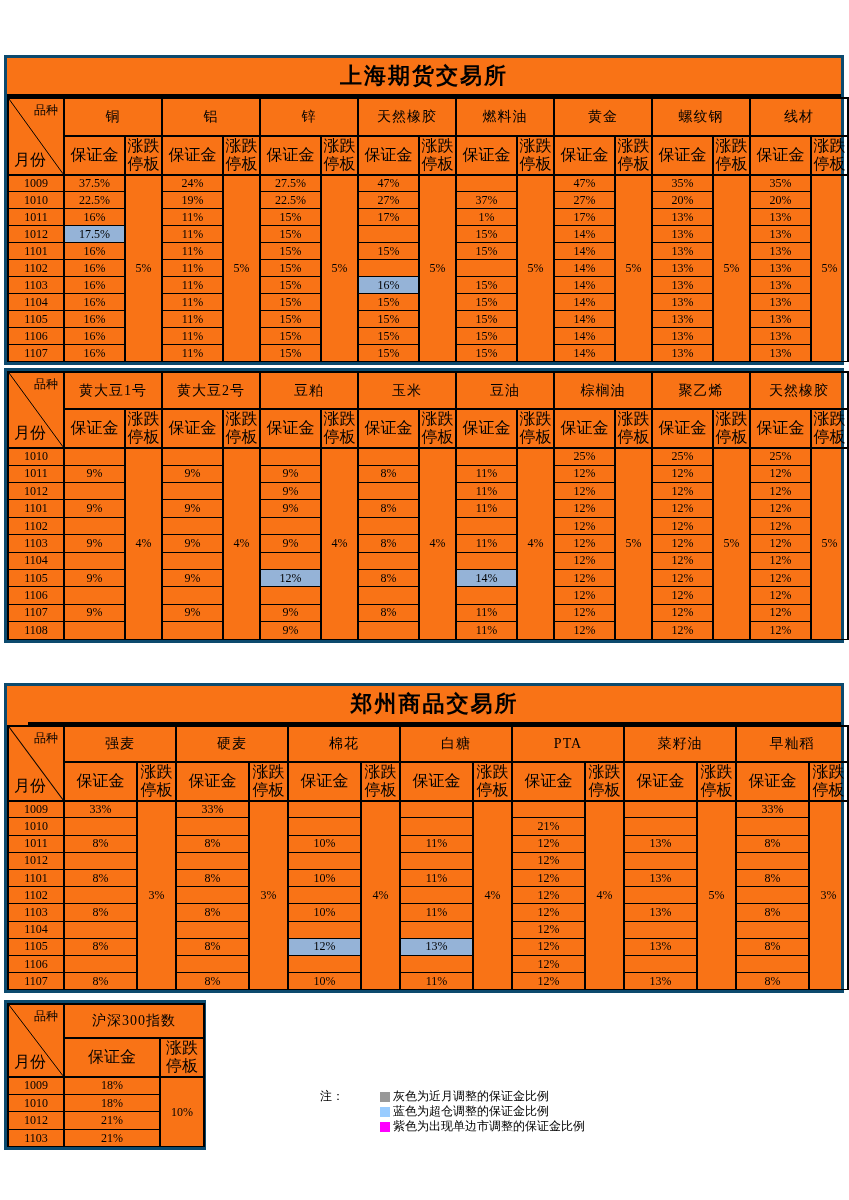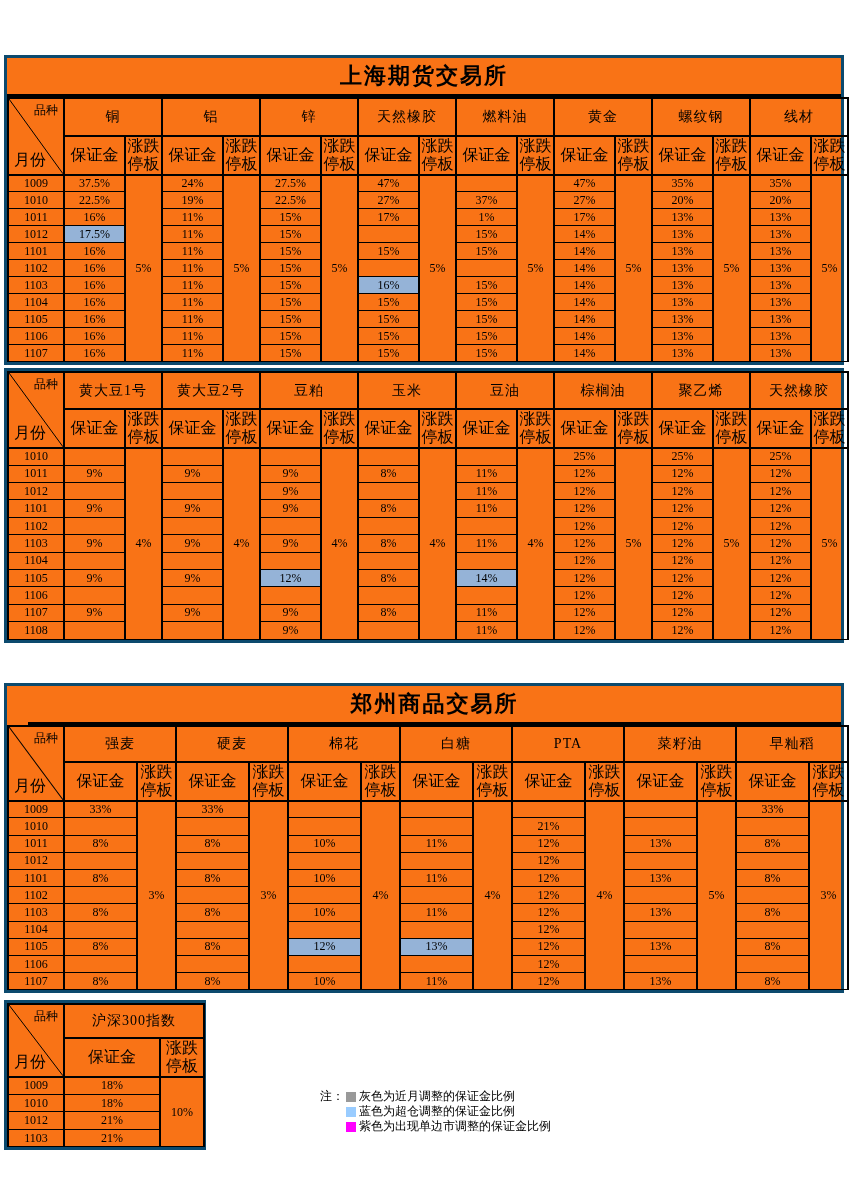--- a/index.html
+++ b/index.html
@@ -30,21 +30,21 @@
   td.margin-cell { font-size:12px; }
   td.limit-cell { font-size:12px; }
   td.hl {}
   th.corner { position:relative; }
   .corner .diag { position:absolute; left:0; top:0; width:100%; height:100%; display:block; }
   .corner .c-top { position:absolute; top:3px; right:5px; font-size:12px; }
   .corner .c-bot { position:absolute; bottom:3px; left:5px; font-size:16px; }
   .legend { position:absolute; left:320px; top:1089px; display:flex; font-size:12px; line-height:15px; }
   .legend-prefix { white-space:nowrap; margin-right:2px; }
   .legend-items { display:flex; flex-direction:column; }
-  .legend-line { display:flex; align-items:center; }
+  .legend-line { display:flex; align-items:center;margin-left:34px; }
   .swatch { display:inline-block; width:10px; height:10px; margin-right:3px; flex:0 0 auto; }
 </style>
 </head>
 <body>
 
 <div class="page">
 
 
   <section class="ex-wrap" style="top: 55px; left: 4px; width: 834px;">
     <div class="ex-title" style="height: 36px; font-size: 22px;">上海期货交易所</div>

